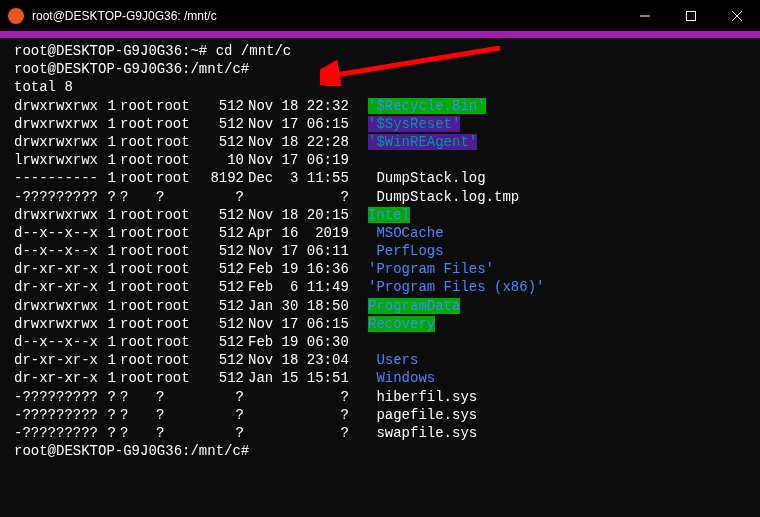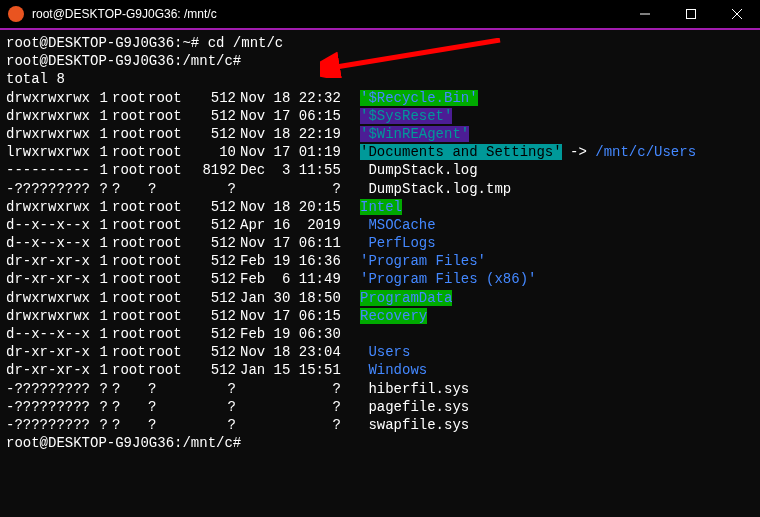--- a/index.html
+++ b/index.html
@@ -7,26 +7,26 @@
       background: #0c0c0c;
       font-family: 'Consolas', 'Courier New', monospace;
       font-size: 14px;
       color: #cccccc;
       width: 760px;
       height: 517px;
       overflow: hidden;
     }
     .titlebar {
       background: #000000;
-      height: 30px;
+      height: 38px;
       display: flex;
       align-items: center;
       justify-content: space-between;
       padding: 0 0 0 8px;
-      border-bottom: 2px solid #a21caf;
+      border-bottom: 7px solid #a21caf;
     }
     .titlebar-left {
       display: flex;
       align-items: center;
       gap: 8px;
     }
     .ubuntu-icon {
       width: 16px;
       height: 16px;
       background: #E95420;
@@ -46,21 +46,21 @@
       width: 46px;
       height: 30px;
       display: flex;
       align-items: center;
       justify-content: center;
       color: #ffffff;
       font-family: 'Segoe UI', sans-serif;
     }
     .win-btn svg { width: 10px; height: 10px; }
     .terminal {
-      padding: 4px 6px;
+      padding: 4px 14px;
       line-height: 1.3;
       position: relative;
     }
     .line { white-space: pre; }
     .prompt { color: #ffffff; }
     .cmd { color: #ffffff; }
     .output { color: #ffffff; }
     .green-bg { background: #00aa00; color: #4488ff; }
     .green-bg-teal { background: #4c1d95; color: #009999; text-align: center; }
     .cyan-bg { background: #009999; color: #000000; }
@@ -118,22 +118,22 @@
       </defs>
     <line x1="180" y1="2" x2="10" y2="30" stroke="#ff0000" stroke-width="5" marker-end="url(#ah)"></line>
   </svg>
 
   <div class="line"><span class="prompt">root@DESKTOP-G9J0G36:~#</span><span class="cmd"> cd /mnt/c</span></div>
   <div class="line"><span class="prompt">root@DESKTOP-G9J0G36:/mnt/c#</span><span class="cmd"></span></div>
   <div class="line output">total 8</div>
   <div id="file-list">
       <div class="file-row output"><span class="perms">drwxrwxrwx</span><span class="links">1</span><span class="owner">root</span><span class="group">root</span><span class="size">512</span><span class="date">Nov 18 22:32</span><span class="fname"><span class="green-bg">'$Recycle.Bin'</span></span></div>
       <div class="file-row output"><span class="perms">drwxrwxrwx</span><span class="links">1</span><span class="owner">root</span><span class="group">root</span><span class="size">512</span><span class="date">Nov 17 06:15</span><span class="fname"><span class="green-bg-teal">'$SysReset'</span></span></div>
-      <div class="file-row output"><span class="perms">drwxrwxrwx</span><span class="links">1</span><span class="owner">root</span><span class="group">root</span><span class="size">512</span><span class="date">Nov 18 22:19</span><span class="fname"><span class="green-bg-teal">'$WinREAgent'</span></span></div>
-      <div class="file-row output"><span class="perms">lrwxrwxrwx</span><span class="links">1</span><span class="owner">root</span><span class="group">root</span><span class="size">10</span><span class="date">Nov 17 01:19</span><span class="fname"><span class="cyan-bg">'Documents and Settings'</span><span class="white"> -&gt; </span><span class="blue">/mnt/c/Users</span></span></div>
+      <div class="file-row output"><span class="perms">drwxrwxrwx</span><span class="links">1</span><span class="owner">root</span><span class="group">root</span><span class="size">512</span><span class="date">Nov 18 22:28</span><span class="fname"><span class="green-bg-teal">'$WinREAgent'</span></span></div>
+      <div class="file-row output"><span class="perms">lrwxrwxrwx</span><span class="links">1</span><span class="owner">root</span><span class="group">root</span><span class="size">10</span><span class="date">Nov 17 06:19</span></div>
       <div class="file-row output"><span class="perms">----------</span><span class="links">1</span><span class="owner">root</span><span class="group">root</span><span class="size">8192</span><span class="date">Dec  3 11:55</span><span class="fname"><span class="white"> DumpStack.log</span></span></div>
       <div class="file-row output"><span class="perms">-?????????</span><span class="links">?</span><span class="owner">?</span><span class="group">?</span><span class="size">?</span><span class="date">           ?</span><span class="fname"><span class="white"> DumpStack.log.tmp</span></span></div>
       <div class="file-row output"><span class="perms">drwxrwxrwx</span><span class="links">1</span><span class="owner">root</span><span class="group">root</span><span class="size">512</span><span class="date">Nov 18 20:15</span><span class="fname"><span class="green-bg">Intel</span></span></div>
       <div class="file-row output"><span class="perms">d--x--x--x</span><span class="links">1</span><span class="owner">root</span><span class="group">root</span><span class="size">512</span><span class="date">Apr 16  2019</span><span class="fname"><span class="blue"> MSOCache</span></span></div>
       <div class="file-row output"><span class="perms">d--x--x--x</span><span class="links">1</span><span class="owner">root</span><span class="group">root</span><span class="size">512</span><span class="date">Nov 17 06:11</span><span class="fname"><span class="blue"> PerfLogs</span></span></div>
       <div class="file-row output"><span class="perms">dr-xr-xr-x</span><span class="links">1</span><span class="owner">root</span><span class="group">root</span><span class="size">512</span><span class="date">Feb 19 16:36</span><span class="fname"><span class="blue">'Program Files'</span></span></div>
       <div class="file-row output"><span class="perms">dr-xr-xr-x</span><span class="links">1</span><span class="owner">root</span><span class="group">root</span><span class="size">512</span><span class="date">Feb  6 11:49</span><span class="fname"><span class="blue">'Program Files (x86)'</span></span></div>
       <div class="file-row output"><span class="perms">drwxrwxrwx</span><span class="links">1</span><span class="owner">root</span><span class="group">root</span><span class="size">512</span><span class="date">Jan 30 18:50</span><span class="fname"><span class="green-bg">ProgramData</span></span></div>
       <div class="file-row output"><span class="perms">drwxrwxrwx</span><span class="links">1</span><span class="owner">root</span><span class="group">root</span><span class="size">512</span><span class="date">Nov 17 06:15</span><span class="fname"><span class="green-bg">Recovery</span></span></div>
       <div class="file-row output"><span class="perms">d--x--x--x</span><span class="links">1</span><span class="owner">root</span><span class="group">root</span><span class="size">512</span><span class="date">Feb 19 06:30</span></div>

